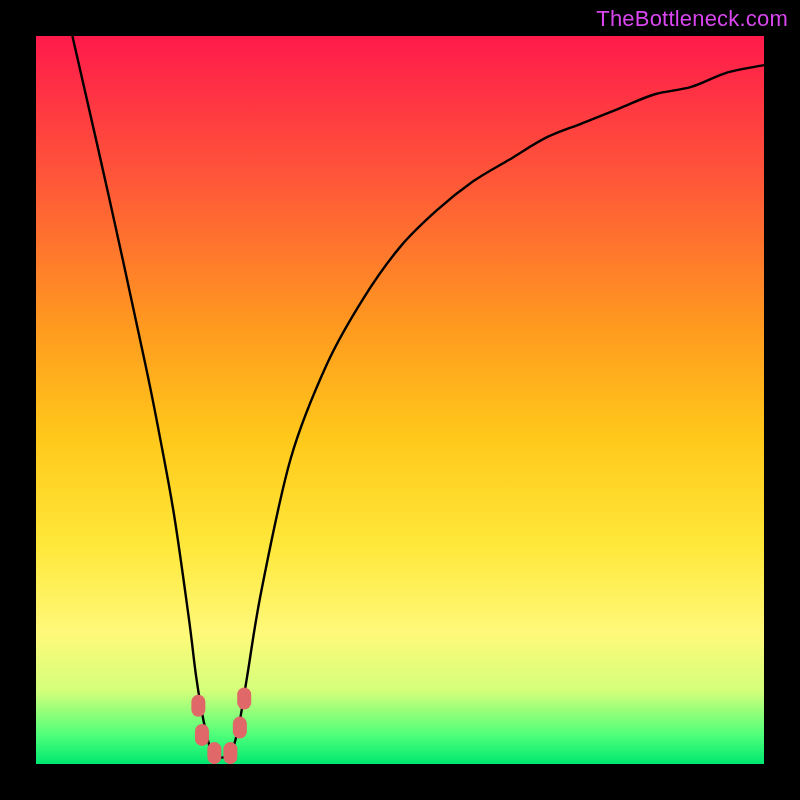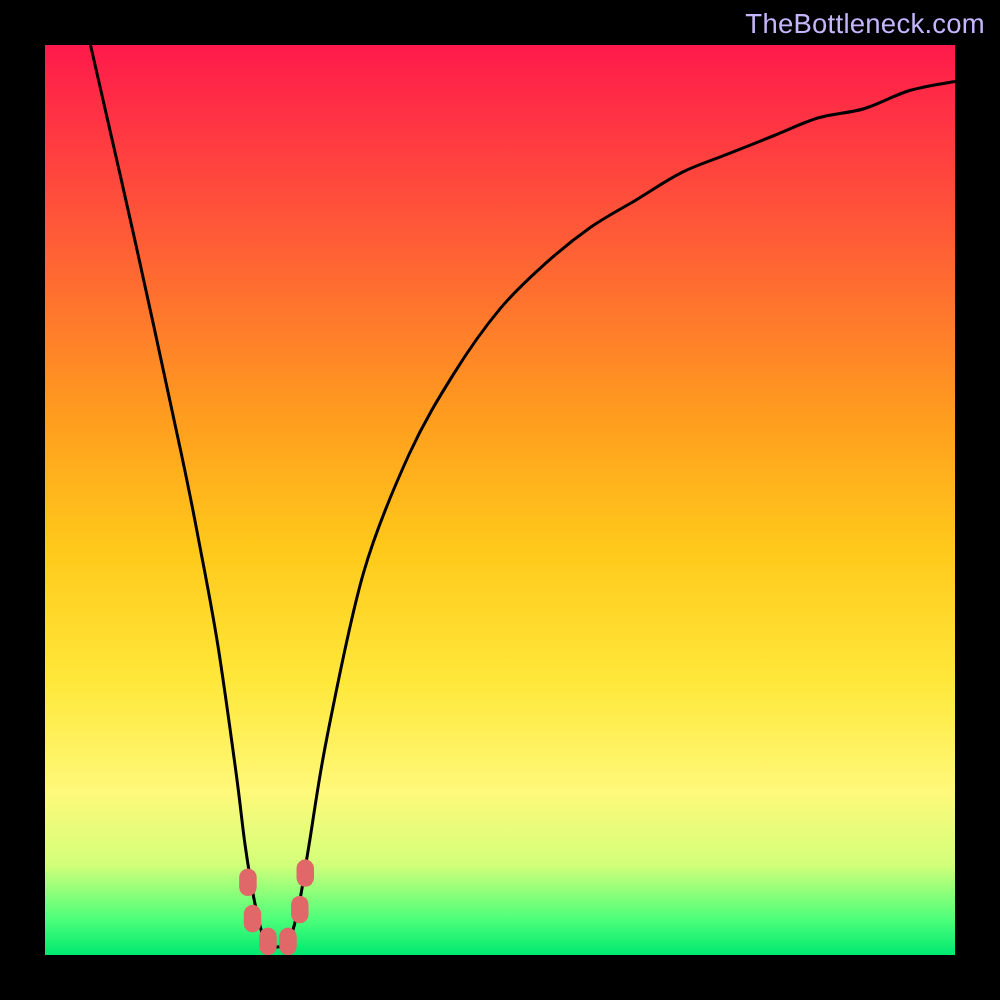--- a/index.html
+++ b/index.html
@@ -27,21 +27,21 @@
     height: 728px;
   }
   .gradient {
     width: 100%;
     height: 100%;
   }
   .watermark {
     position: absolute;
     top: 6px;
     right: 12px;
-    color: #c4b5fd;
+    color: #d946ef;
     font-size: 22px;
     font-weight: 400;
     letter-spacing: 0.2px;
   }
   .curve-svg {
     position: absolute;
     left: 0;
     top: 0;
     width: 100%;
     height: 100%;

